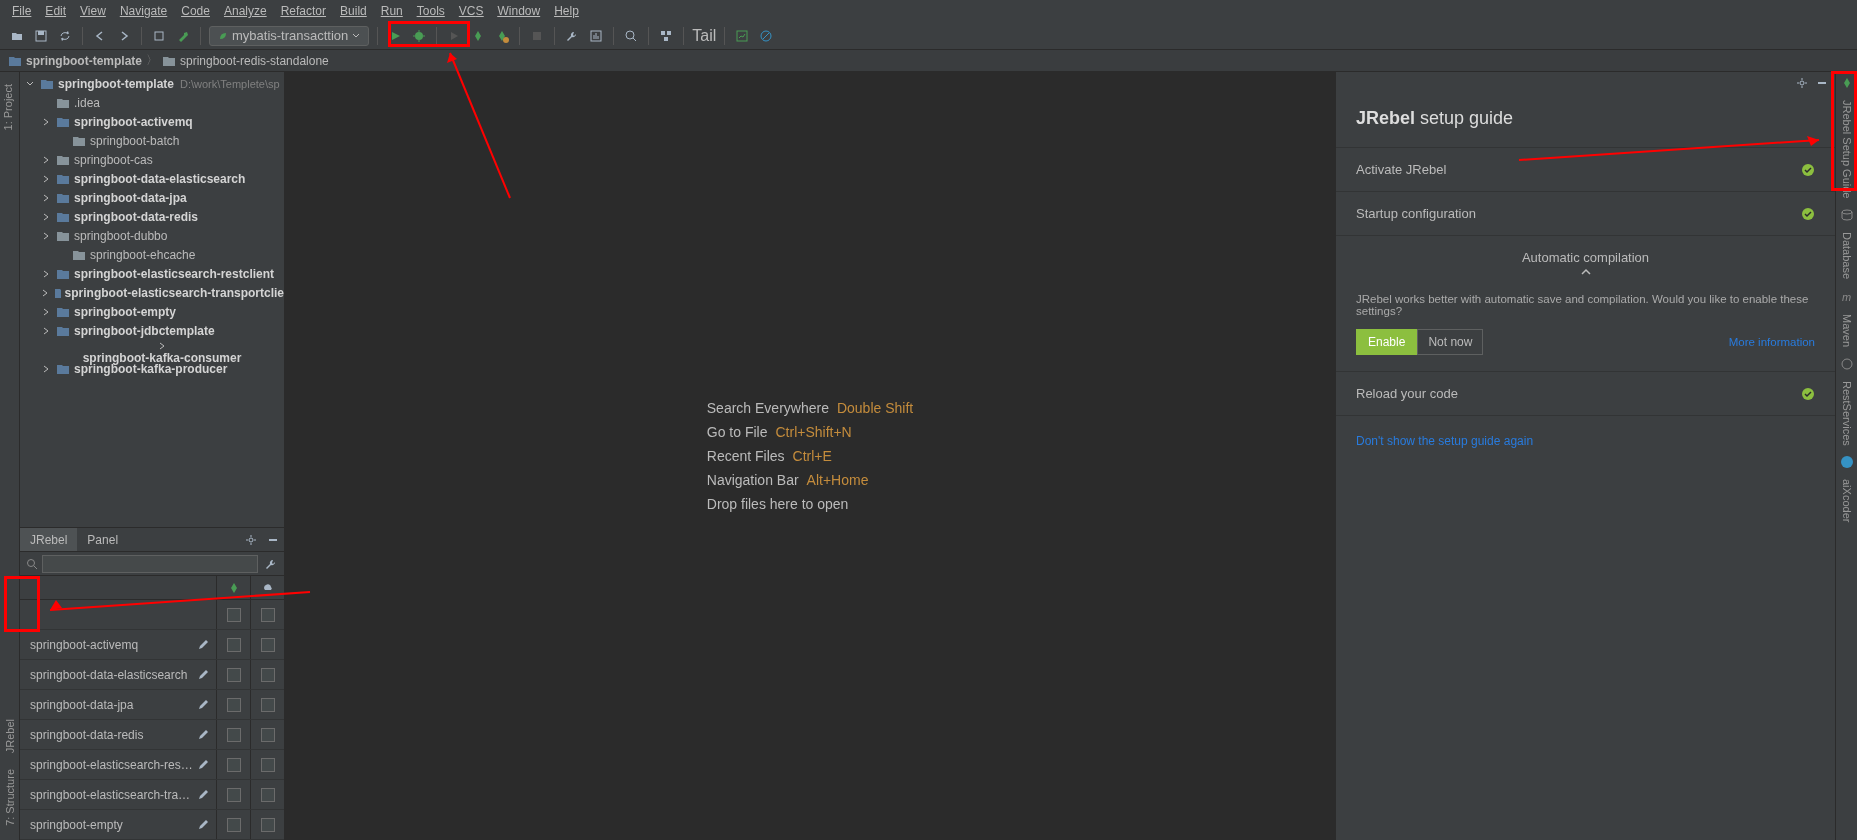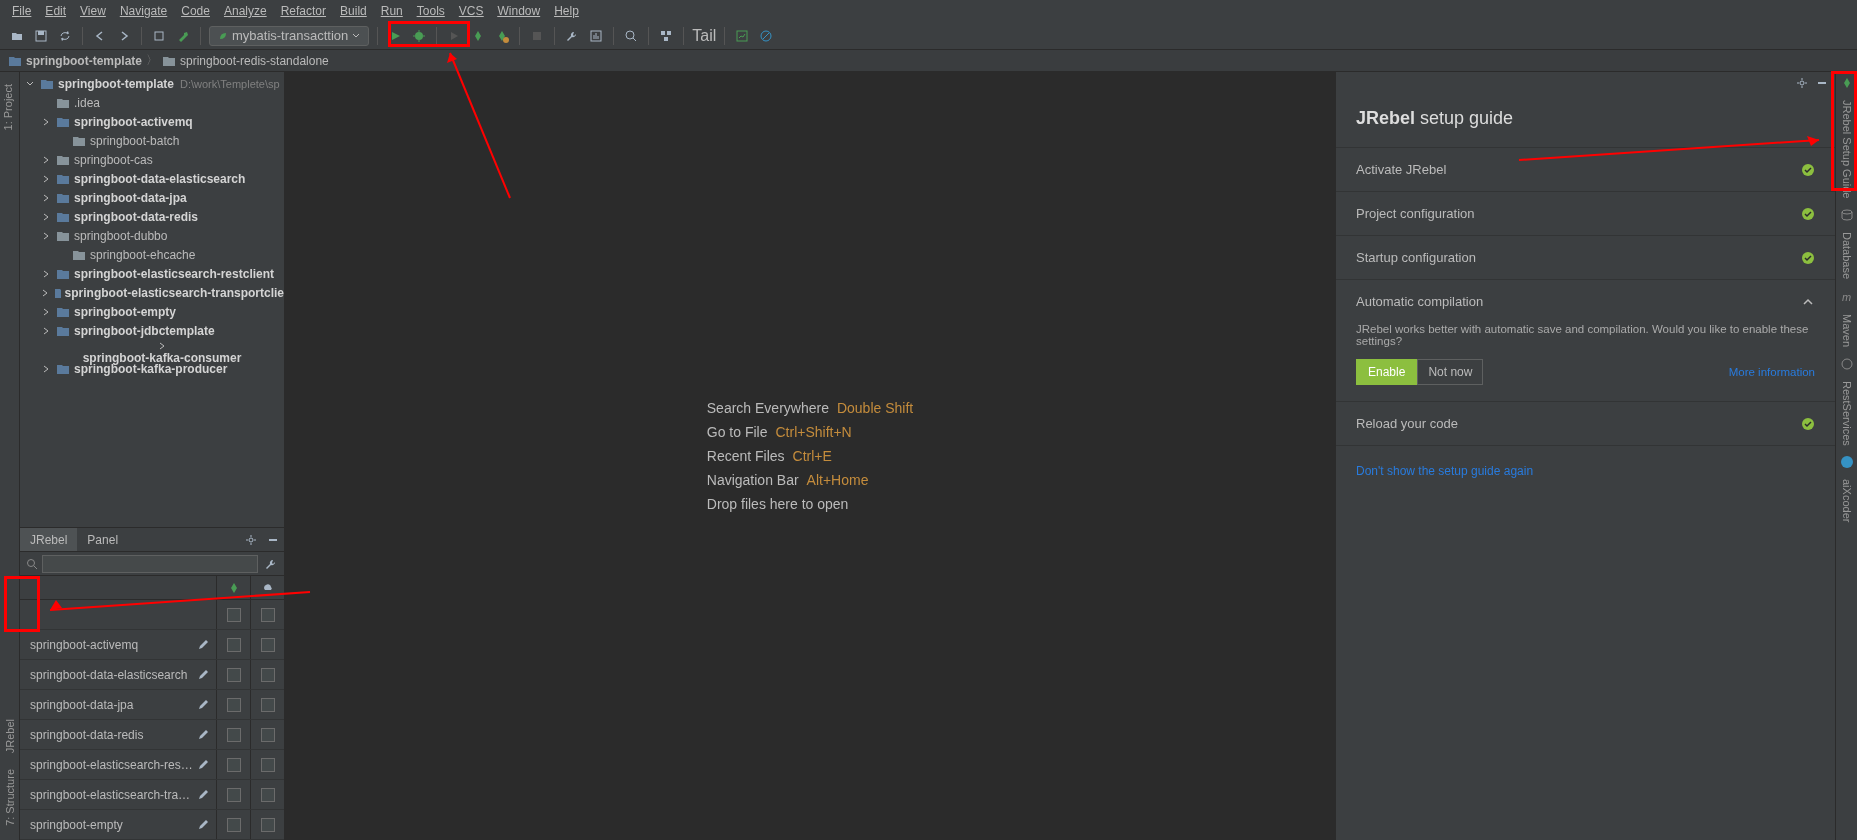--- a/index.html
+++ b/index.html
@@ -591,34 +591,27 @@
     <div class="rp-title"><span class="jb">JRebel</span><span> setup guide</span></div>
 
     <div class="rp-section">
       <span class="st">Activate JRebel</span>
       <svg class="badge" width="14" height="14">
           <circle cx="7" cy="7" r="6" fill="#8cbf3f"></circle>
           <path d="M4 7l2 2 4-4" stroke="#2b2b2b" fill="none" stroke-width="1.5"></path>
         </svg>
     </div>
     <div class="rp-section">
-      <span class="st">Project configuration</span>
-      <svg class="badge" width="14" height="14">
-          <circle cx="7" cy="7" r="6" fill="#8cbf3f"></circle>
-          <path d="M4 7l2 2 4-4" stroke="#2b2b2b" fill="none" stroke-width="1.5"></path>
-        </svg>
-    </div>
-    <div class="rp-section">
       <span class="st">Startup configuration</span>
       <svg class="badge" width="14" height="14">
           <circle cx="7" cy="7" r="6" fill="#8cbf3f"></circle>
           <path d="M4 7l2 2 4-4" stroke="#2b2b2b" fill="none" stroke-width="1.5"></path>
         </svg>
     </div>
-    <div class="rp-section" style="border-bottom:none;">
+    <div class="rp-section" style="border-bottom:none;flex-direction:column;">
       <span class="st">Automatic compilation</span>
       <svg class="badge" width="14" height="14">
           <path d="M3 9l4-4 4 4" stroke="#bbb" fill="none" stroke-width="1.5"></path>
         </svg>
     </div>
     <div class="rp-body">
       <div>JRebel works better with automatic save and compilation. Would you like to enable these settings?</div>
       <div class="btns">
         <button class="btn-enable">Enable</button>
         <button class="btn-notnow">Not now</button>

